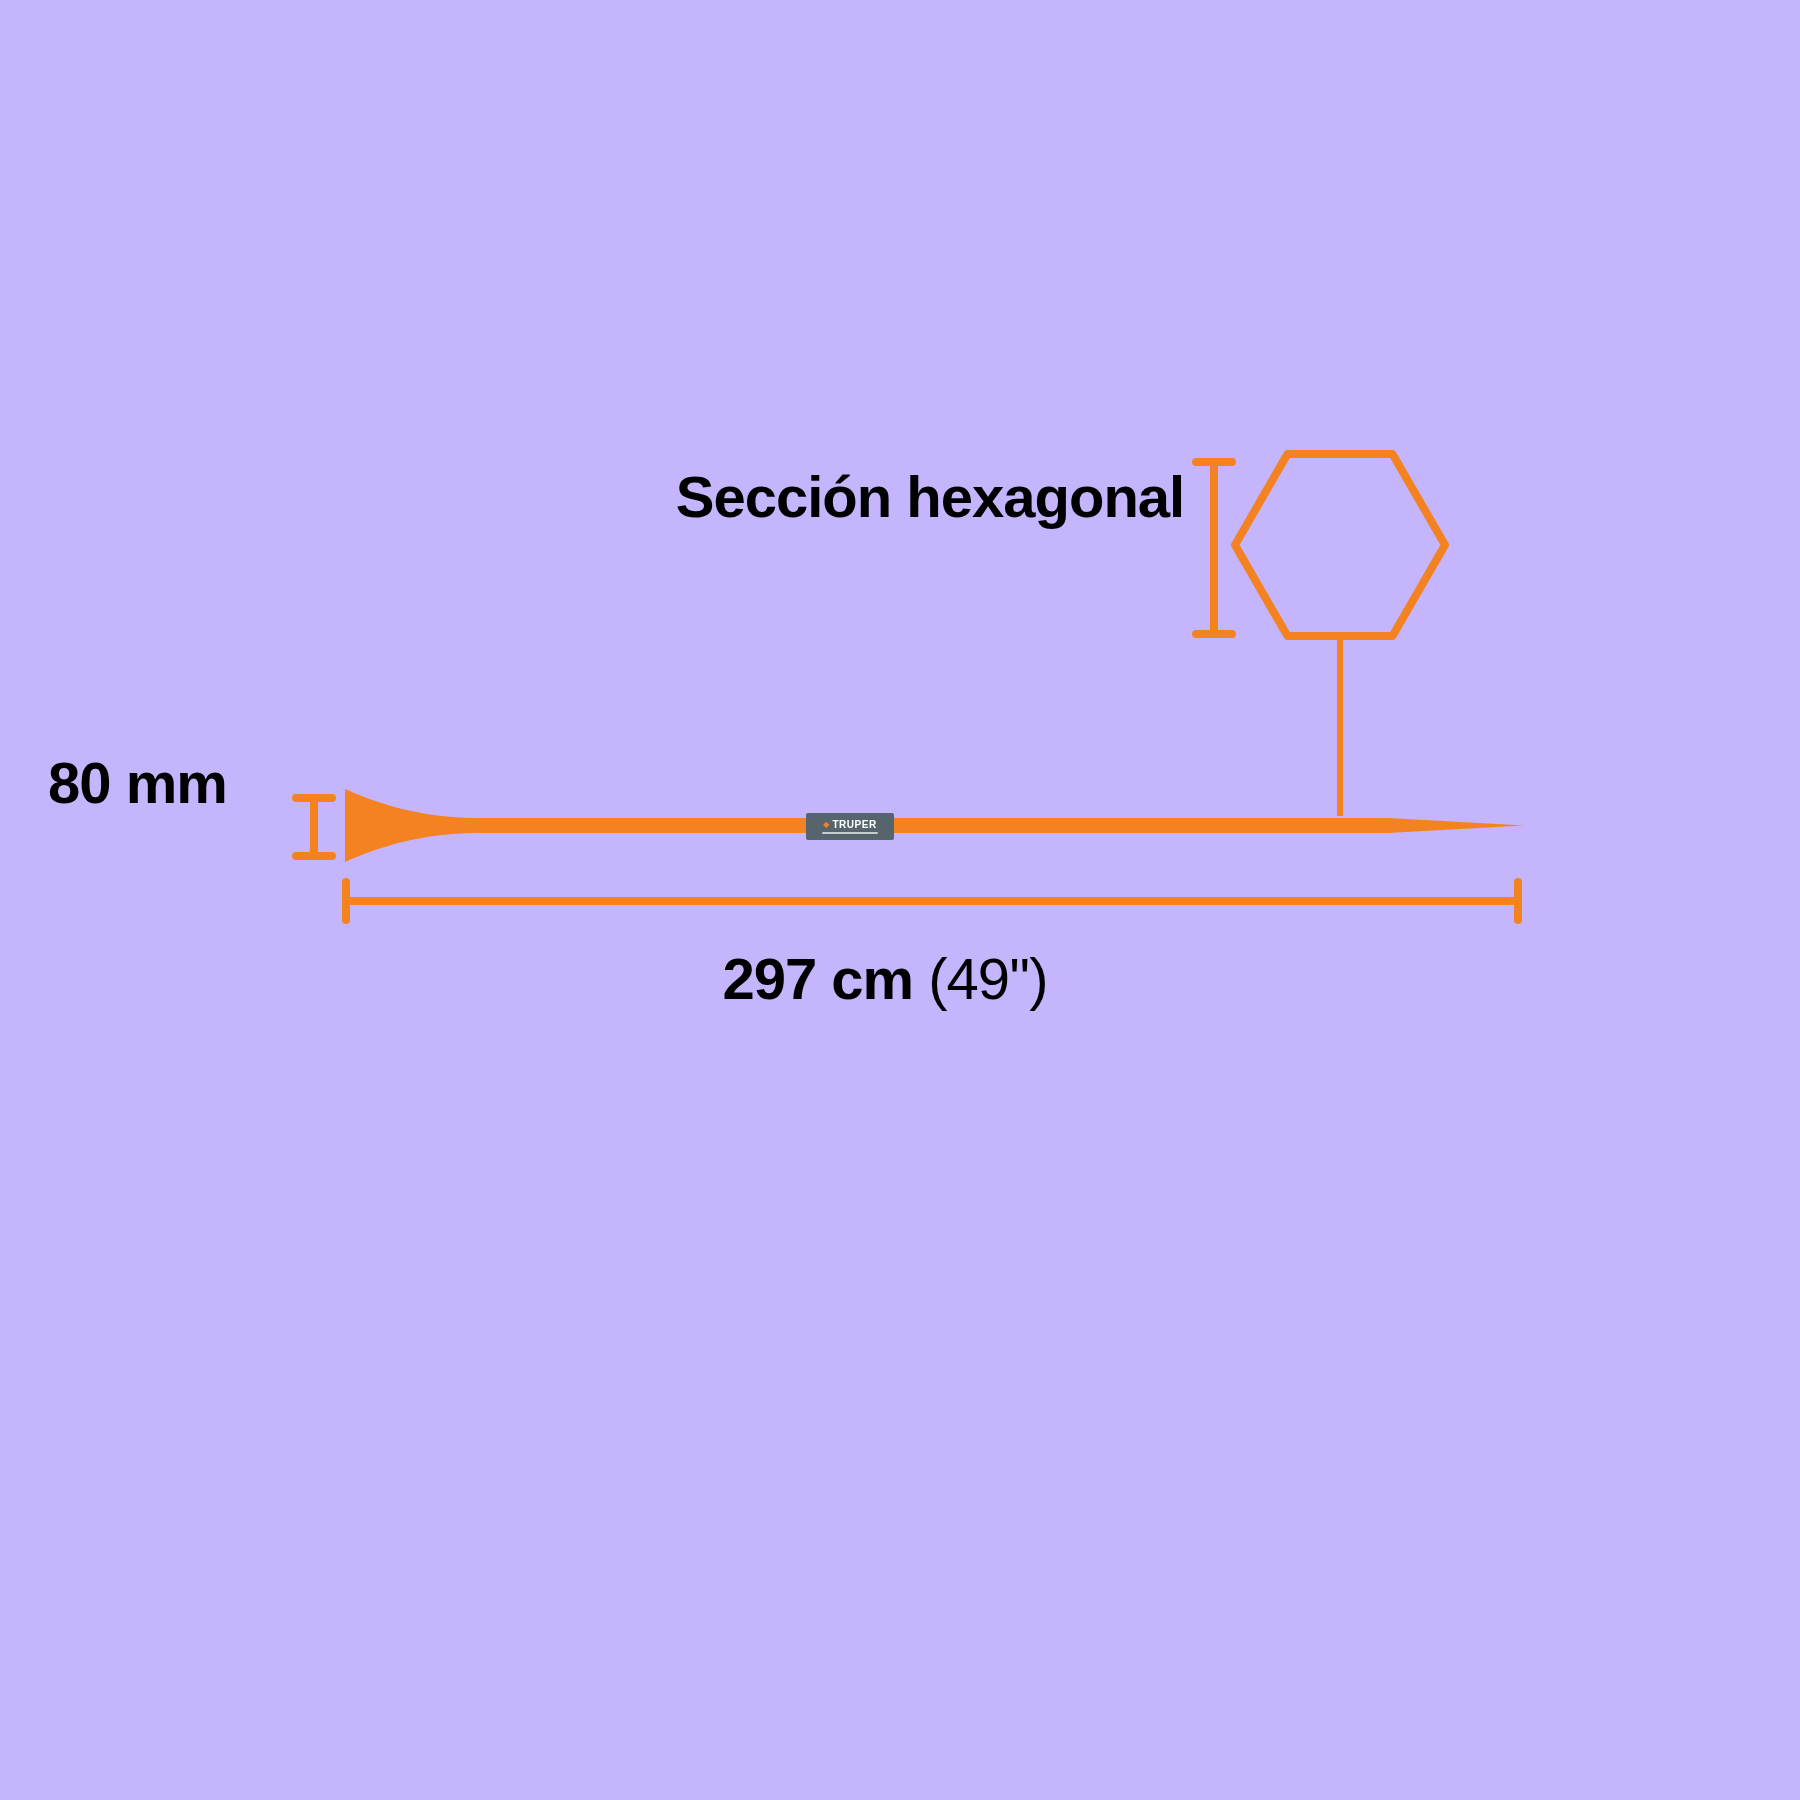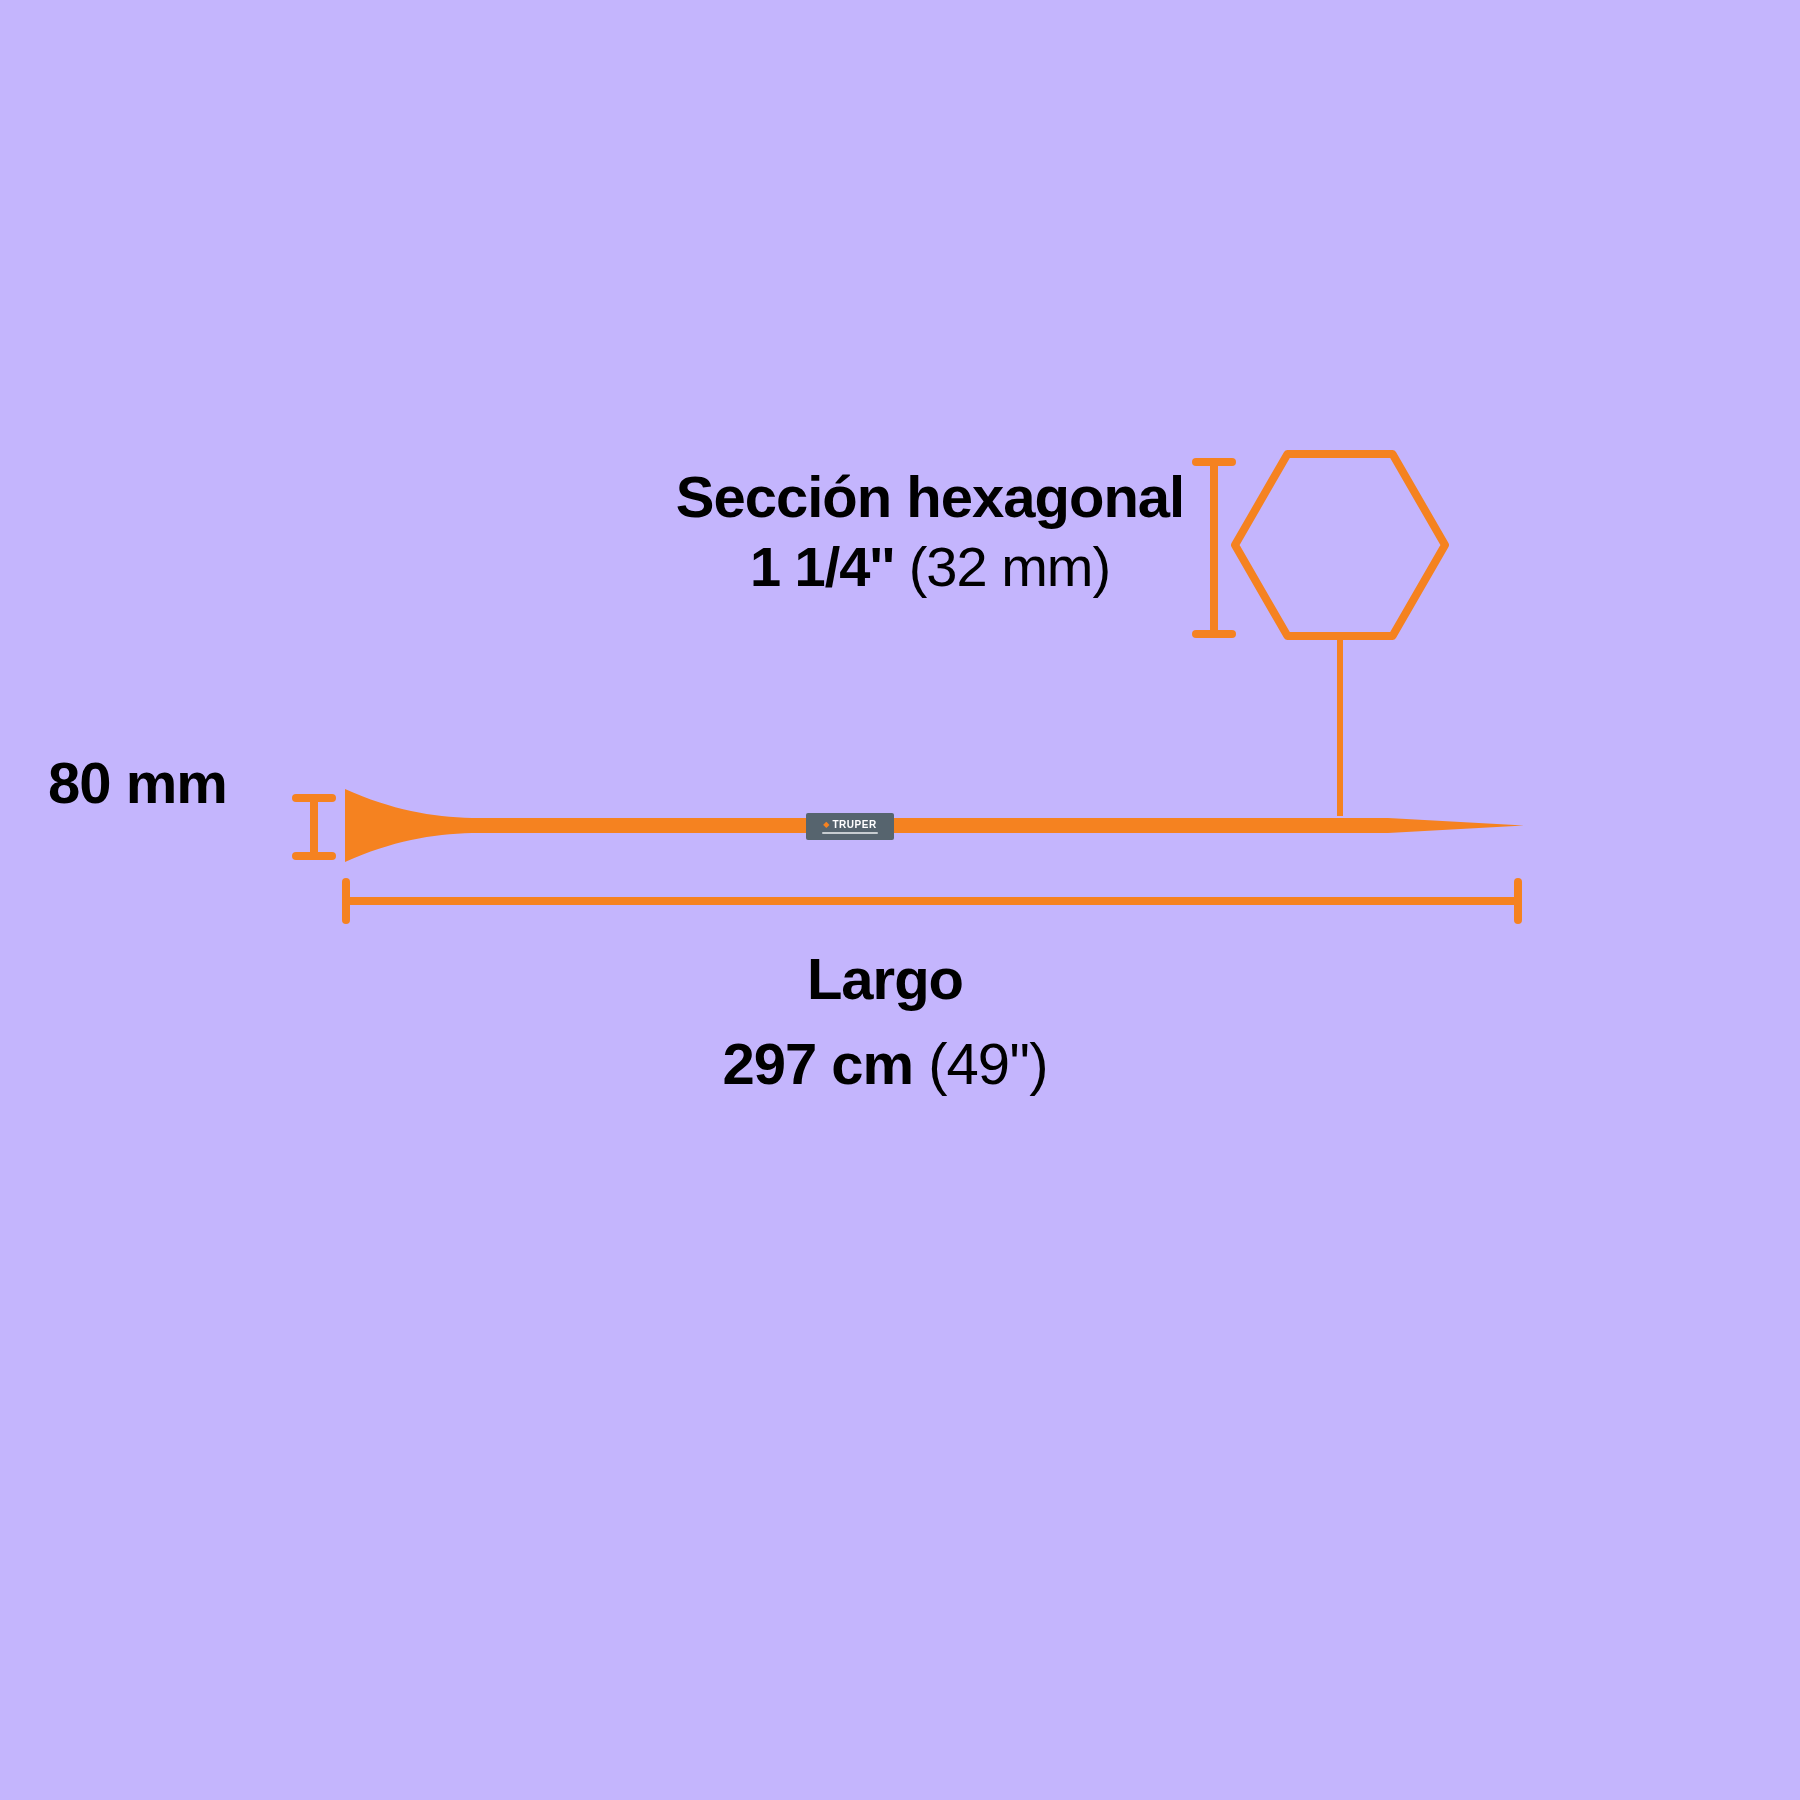--- a/index.html
+++ b/index.html
@@ -109,29 +109,27 @@
 
     <g class="stroke-accent" stroke-width="8" stroke-linecap="round">
       <path d="M346,882 V920"></path>
       <path d="M346,901 H1518"></path>
       <path d="M1518,882 V920"></path>
     </g>
   </svg>
 
   <div class="label label-section">
     <span class="big">Sección hexagonal</span>
-    <span class="big2"><b>1 1/4''</b><span class="normal"> (32 mm)</span></span>
   </div>
 
   <div class="label label-escoplo">
     <span class="big">80 mm</span>
   </div>
 
   <div class="label label-largo">
-    <span class="big">Largo</span>
     <span class="big"><b>297 cm</b><span class="normal"> (49'')</span></span>
   </div>
 
   <div class="brand-badge">
     <div class="brand-row">
       <span class="brand-diamond">◆</span>
       <span class="brand-name">TRUPER</span>
     </div>
     <div class="brand-subline"></div>
   </div>

